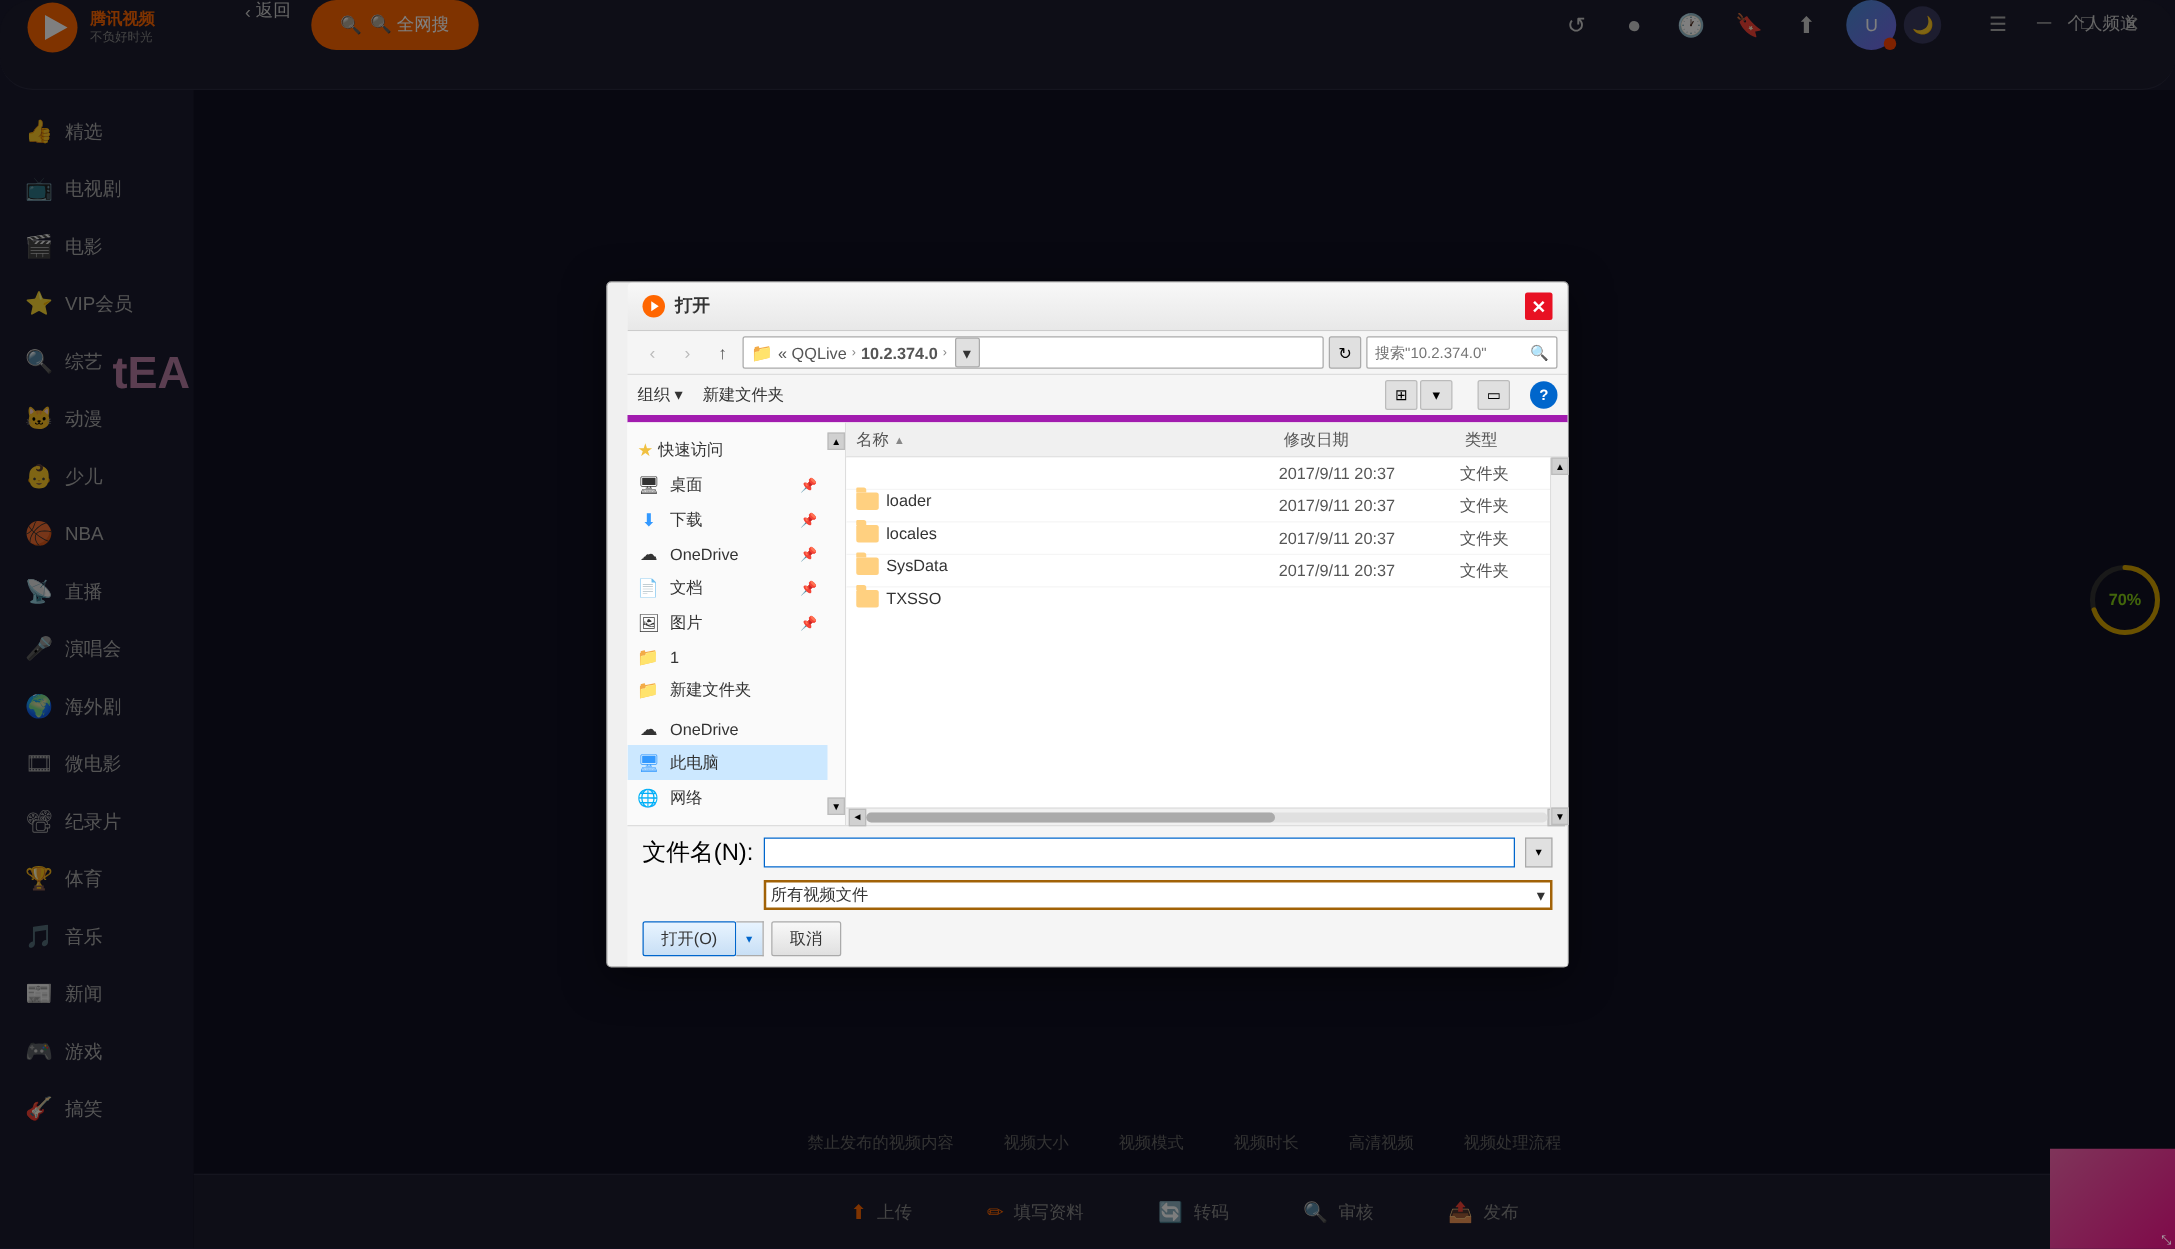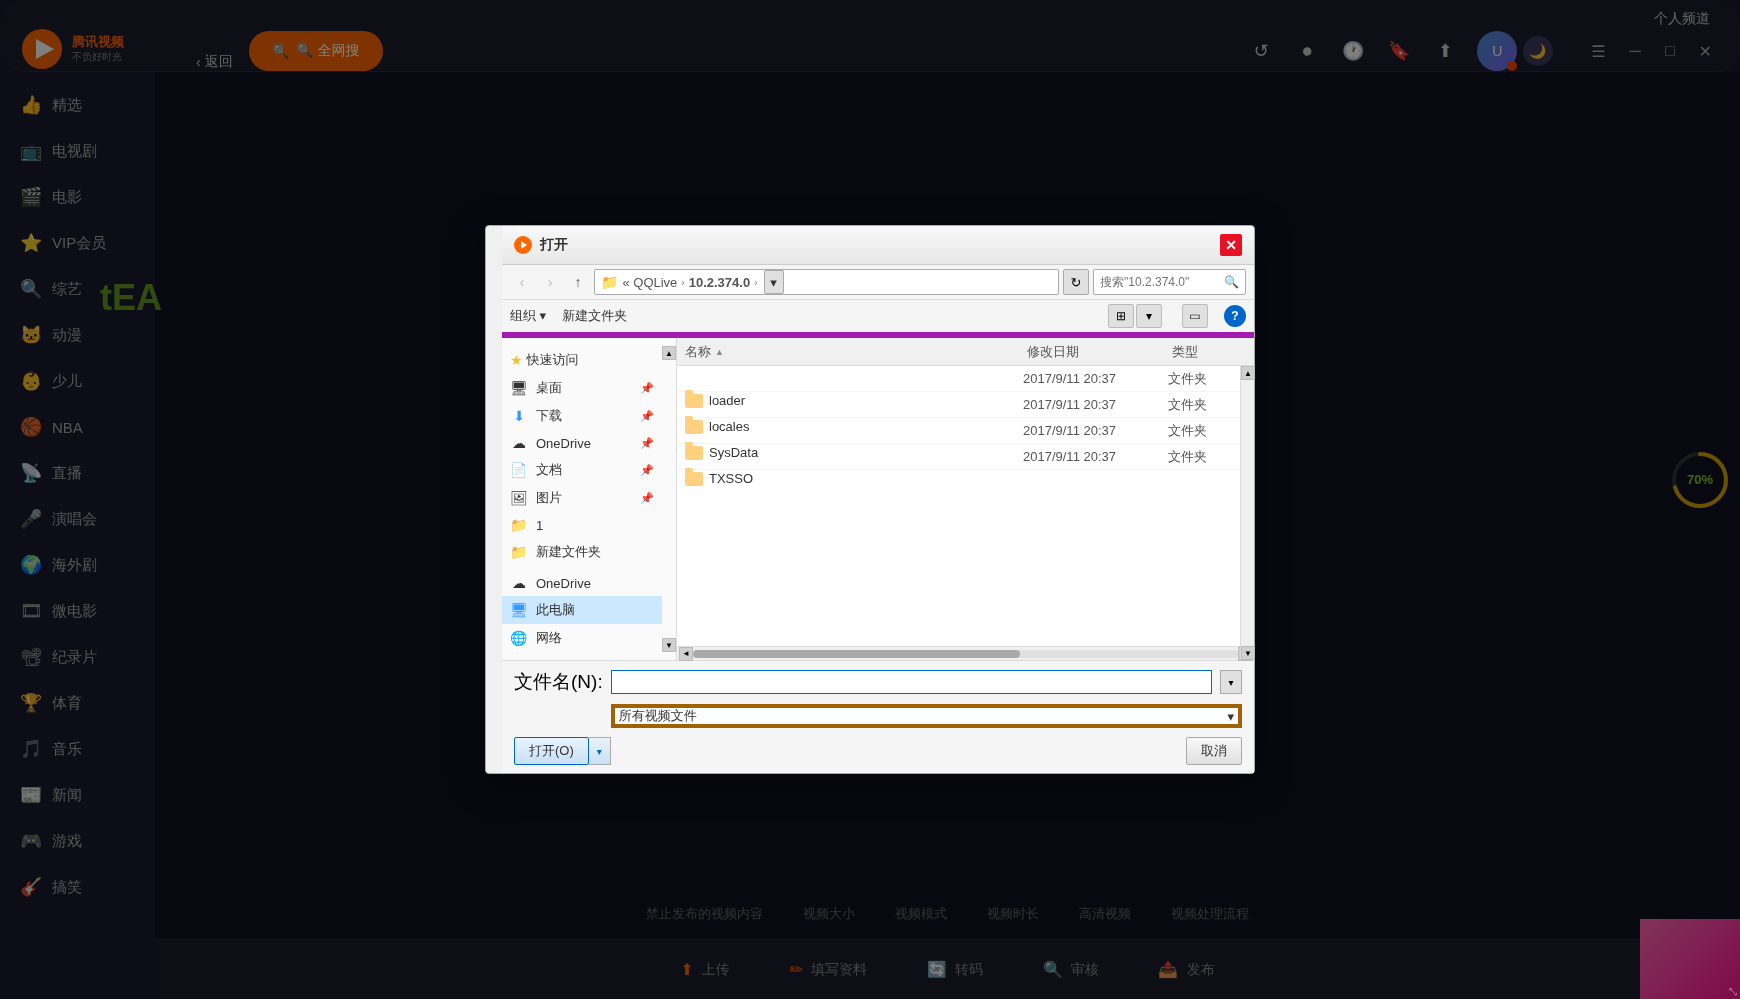--- a/index.html
+++ b/index.html
@@ -11,21 +11,21 @@
       overflow: hidden;
       position: relative;
     }
 
     
     .top-bar {
       width: 100%;
       height: 72px;
       background: #1c1c2e;
       display: flex;
-      align-items: flex-end;
+      align-items: flex-start;
       padding: 0 20px;
       gap: 16px;
       border-bottom: 1px solid #2a2a3e;
       border-radius: 26px;
     }
     .logo-area {
       display: flex;
       align-items: center;
       gap: 8px;
       min-width: 160px;
@@ -683,33 +683,33 @@
       border: 1px solid #aaa;
       display: flex;
       align-items: center;
       justify-content: center;
       cursor: pointer;
       font-size: 10px;
     }
     .filetype-select {
       flex: 1;
       height: 24px;
-      border: 4px solid #a16207;
+      border: 2px solid #a16207;
       background: white;
       padding: 0 4px;
       font-size: 13px;
       color: #333;
       display: flex;
       align-items: center;
       justify-content: space-between;
       cursor: pointer;
     }
     .action-row {
       display: flex;
-      justify-content: space-between;
+      justify-content: flex-start;
       gap: 6px;
     }
     .action-btn {
       height: 28px;
       padding: 0 14px;
       border: 1px solid #aaa;
       background: linear-gradient(to bottom, #f8f8f8, #e0e0e0);
       cursor: pointer;
       font-size: 13px;
       color: #333;
@@ -747,24 +747,24 @@
       font-size: 10px;
       display: flex;
       align-items: center;
       justify-content: center;
     }
 
     
     .tea-text {
       position: absolute;
       top: 277px;
-      left: 100px;
+      left: 90px;
       font-size: 36px;
       font-weight: bold;
-      color: #84cc16;
+      color: #f9a8d4;
       opacity: 0.7;
       z-index: 5;
     }
 
     .pink-ad {
       position: absolute;
       right: 0;
       bottom: 0;
       width: 100px;
       height: 80px;

